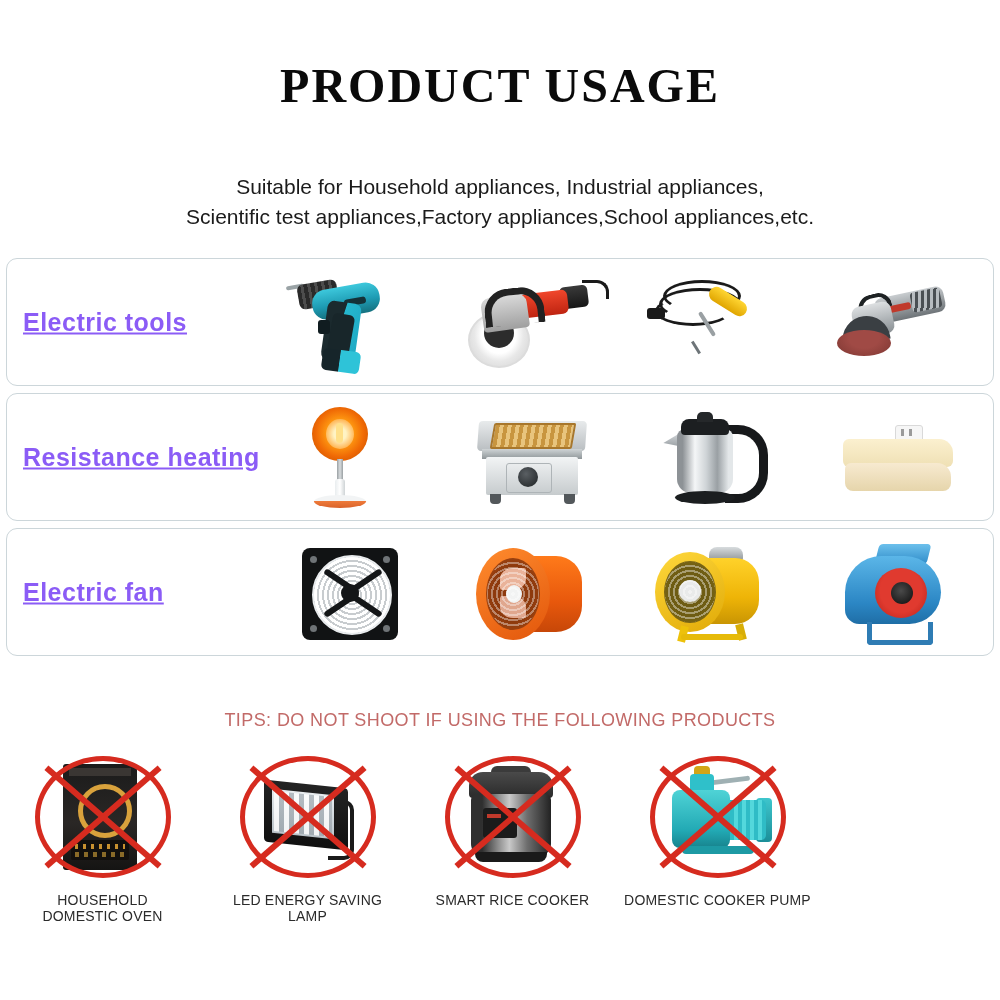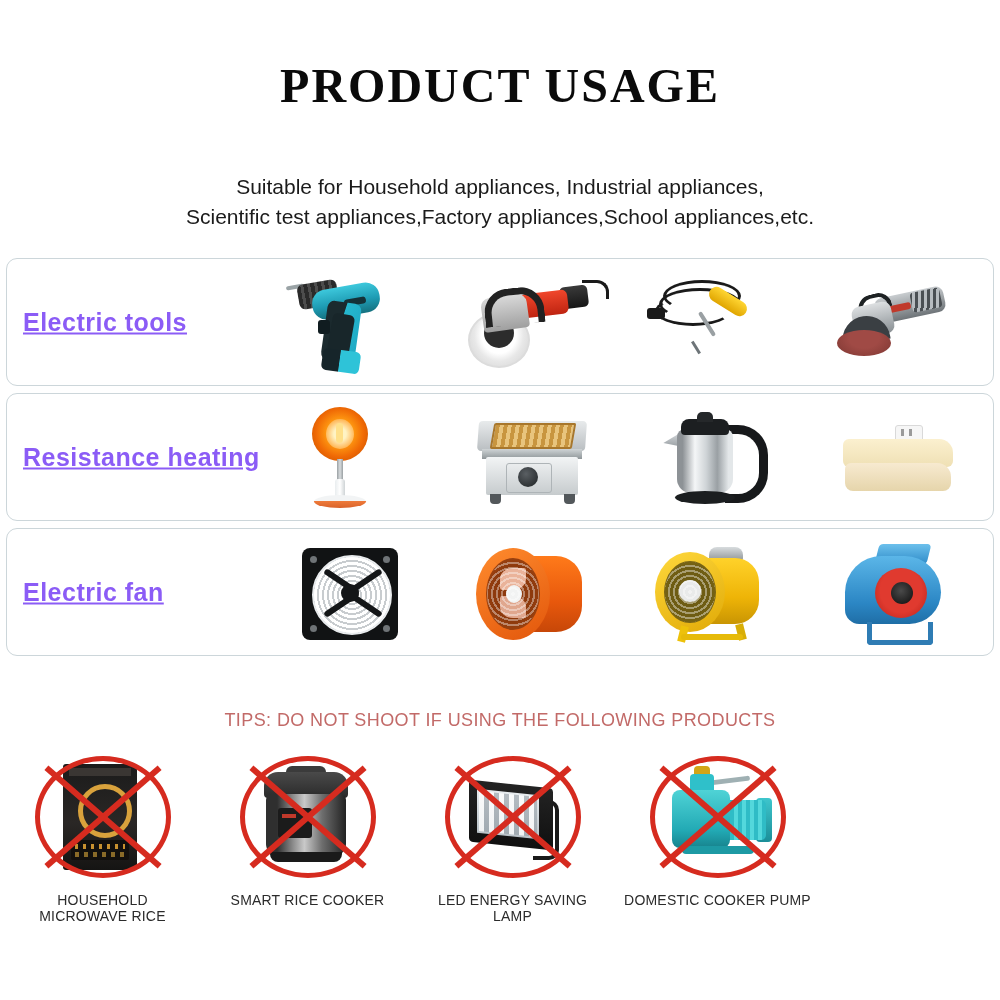--- a/index.html
+++ b/index.html
@@ -441,21 +441,40 @@
             <div class="c2"></div>
         </div>
         <div class="nosign">
           <div class="circ"></div>
             <div class="x1"></div>
             <div class="x2"></div>
         </div>
       </div>
       <div class="ban-cap">
         <div>HOUSEHOLD</div>
-        <div>MICROWAVE RICE</div>
+        <div>DOMESTIC OVEN</div>
+      </div>
+    </div>
+
+    <div class="ban">
+      <div class="ban-art">
+        <div class="ban-obj led">
+          <div class="brkt"></div>
+            <div class="bodyl"></div>
+            <div class="glass"></div>
+            <div class="grid"></div>
+        </div>
+        <div class="nosign">
+          <div class="circ"></div>
+            <div class="x1"></div>
+            <div class="x2"></div>
+        </div>
+      </div>
+      <div class="ban-cap">
+        <div>LED ENERGY SAVING LAMP</div>
       </div>
     </div>
 
     <div class="ban">
       <div class="ban-art">
         <div class="ban-obj rc">
           <div class="top"></div>
             <div class="lid"></div>
             <div class="bodyrc"></div>
           <div class="panel"></div>
@@ -463,39 +482,20 @@
             <div class="base"></div>
         </div>
         <div class="nosign">
           <div class="circ"></div>
             <div class="x1"></div>
             <div class="x2"></div>
         </div>
       </div>
       <div class="ban-cap">
         <div>SMART RICE COOKER</div>
-      </div>
-    </div>
-
-    <div class="ban">
-      <div class="ban-art">
-        <div class="ban-obj led">
-          <div class="brkt"></div>
-            <div class="bodyl"></div>
-            <div class="glass"></div>
-            <div class="grid"></div>
-        </div>
-        <div class="nosign">
-          <div class="circ"></div>
-            <div class="x1"></div>
-            <div class="x2"></div>
-        </div>
-      </div>
-      <div class="ban-cap">
-        <div>LED ENERGY SAVING LAMP</div>
       </div>
     </div>
 
     <div class="ban">
       <div class="ban-art">
         <div class="ban-obj pmp">
           <div class="pipe"></div>
             <div class="cap"></div>
             <div class="neck"></div>
           <div class="end"></div>

